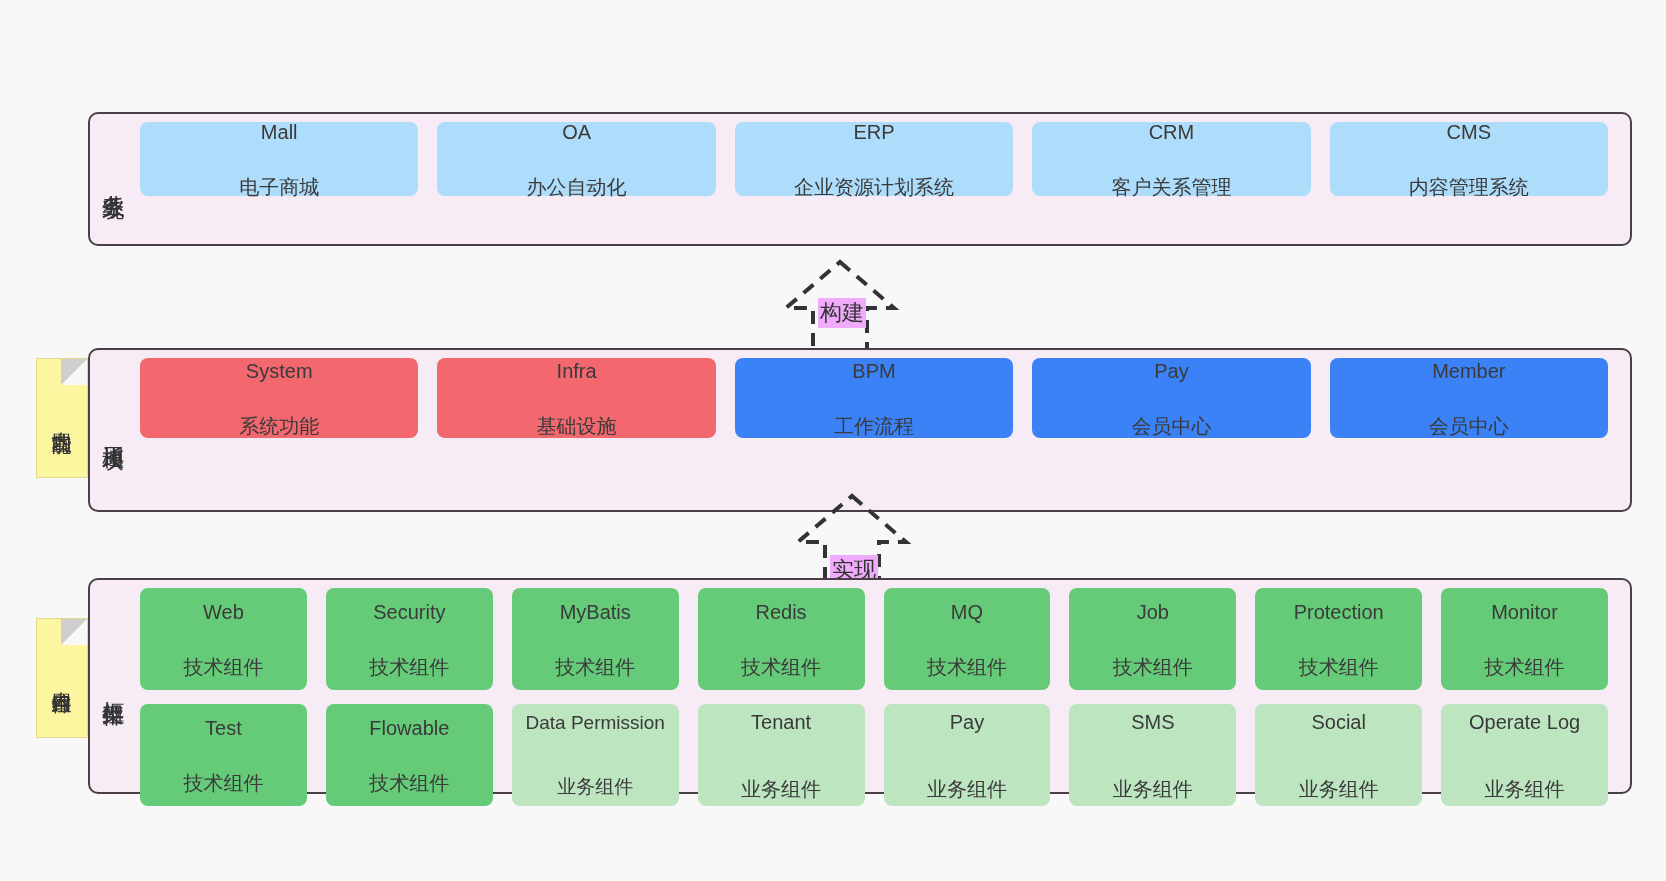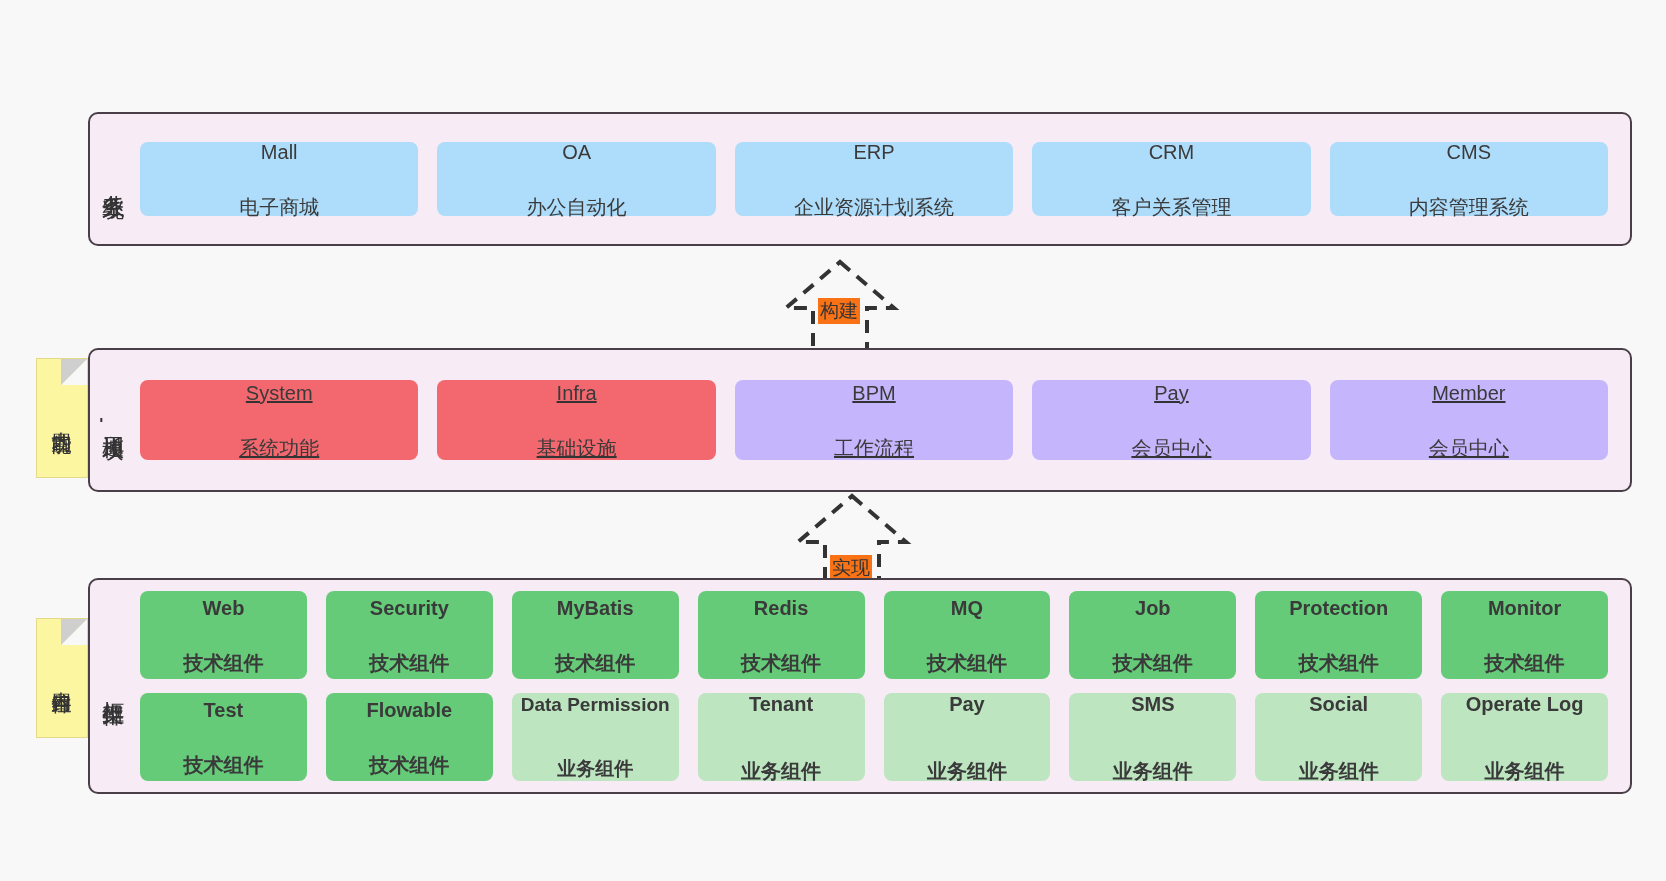--- a/index.html
+++ b/index.html
@@ -43,23 +43,23 @@
     writing-mode: vertical-rl;
     text-orientation: upright;
     color: #333333;
     white-space: nowrap;
     padding: 2px 0;
   }
   .layer-body {
     flex: 1 1 auto;
     display: flex;
     flex-direction: column;
-    justify-content: center;
+    justify-content: flex-start;
     gap: 14px;
-    padding: 0 18px 0 4px;
+    padding: 8px 18px 0 4px;
   }
   .row {
     display: flex;
     gap: 19px;
   }
   .card {
     flex: 1 1 0;
     border-radius: 8px;
     display: flex;
     flex-direction: column;
@@ -74,30 +74,30 @@
   }
   .card .ttl { display: block; }
   .card .sub { display: block; margin-top: 29px; }
 
   
   #layer-business { left: 88px; top: 112px; width: 1544px; height: 134px; }
   #layer-business .layer-body { padding-right: 22px; }
   #layer-business .card { height: 74px; background: #aedcfb; }
 
   
-  #layer-modules { left: 88px; top: 348px; width: 1544px; height: 144px; text-decoration: underline; }
+  #layer-modules { left: 88px; top: 348px; width: 1544px; height: 164px; }
   #layer-modules .layer-body { padding-right: 22px; }
   #layer-modules .card { height: 80px; }
   .card.red { background: #f2686e; }
-  .card.pink { background: #c4b5fd; }
+  .card.pink { background: #3b82f6; }
 
   
   #layer-framework { left: 88px; top: 578px; width: 1544px; height: 216px; }
   #layer-framework .layer-body { gap: 14px; padding-right: 22px; }
-  #layer-framework .card { height: 88px; font-weight: bold; }
+  #layer-framework .card { height: 102px; }
   .card.green { background: #66cb79; }
   .card.lightgreen { background: #bce5c0; gap: 12px; }
   #layer-framework .card.tight { font-size: 19px; line-height: 1.18; }
 
   
   .note {
     position: absolute;
     width: 52px;
     background: #fcf6a0;
     border: 1px solid #e2d98a;
@@ -140,23 +140,23 @@
   .arrow {
     position: absolute;
     width: 160px;
     height: 96px;
   }
   #arrow-build { left: 760px; top: 258px; }
   #arrow-implement { left: 772px; top: 492px; }
   .arrow svg { display: block; width: 100%; height: 100%; overflow: visible; }
   .arrow-label {
     position: absolute;
-    font-size: 19px;
+    font-size: 22px;
     color: #333333;
-    background: #f97316;
+    background: #f0abfc;
     padding: 0 2px;
     white-space: nowrap;
   }
   #arrow-build .arrow-label { left: 58px; top: 40px; }
   #arrow-implement .arrow-label { left: 58px; top: 38px; margin-top: 25px; }
 </style>
 </head>
 <body>
 
 <div class="canvas">

